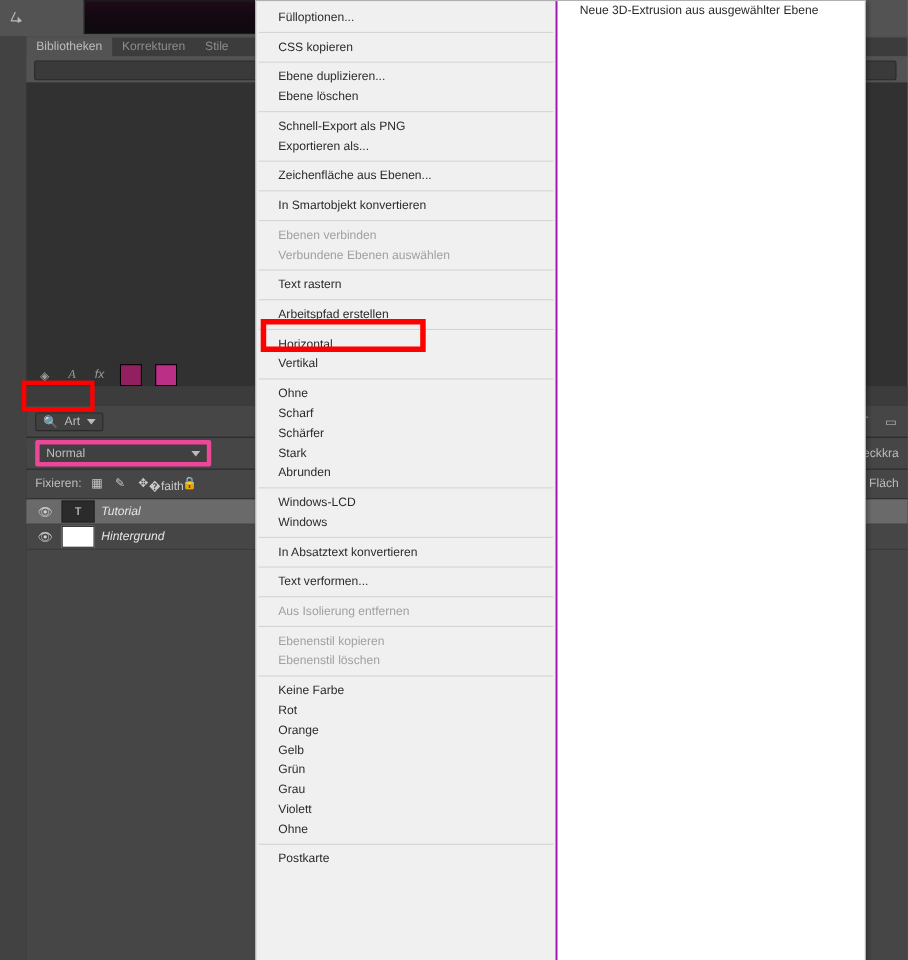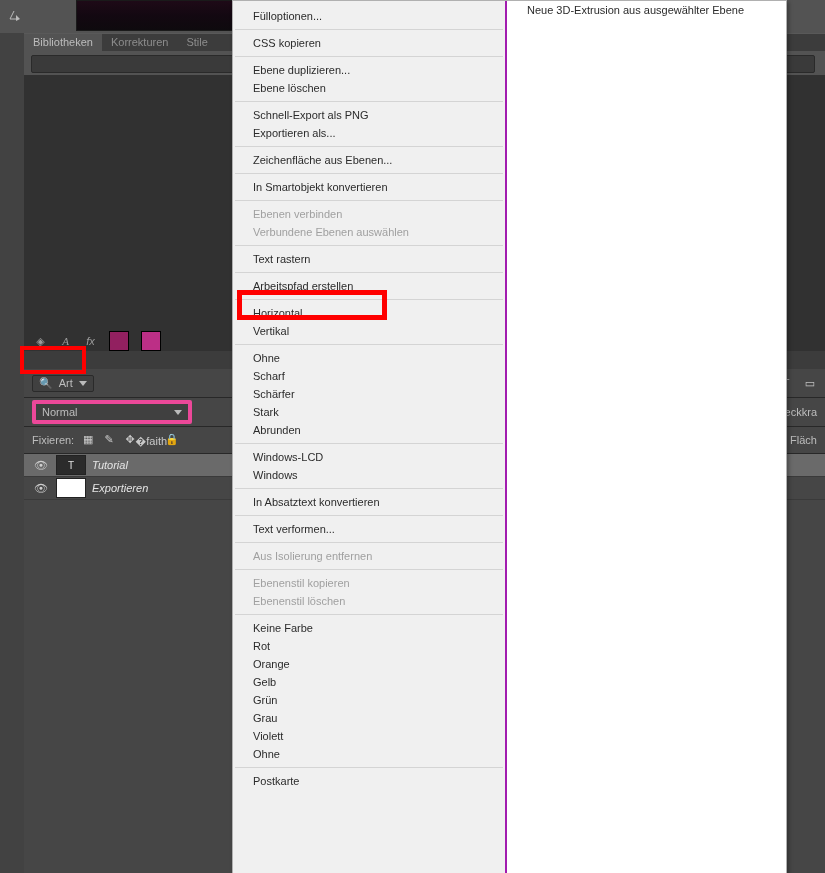--- a/index.html
+++ b/index.html
@@ -163,21 +163,21 @@
 
   <div class="layer-list">
     <div class="layer-row selected">
       <span class="eye">👁</span>
       <span class="thumb">T</span>
       <span class="layer-name">Tutorial</span>
     </div>
     <div class="layer-row">
       <span class="eye">👁</span>
       <span class="thumb white"></span>
-      <span class="layer-name">Exportieren</span>
+      <span class="layer-name">Hintergrund</span>
     </div>
   </div>
 </div>
 
 <div class="layers-highlight"></div>
 
 <div class="context-menu">
   <div class="menu-left" id="menu-left">
       <div class="menu-item">Fülloptionen...</div>
       <div class="menu-sep"></div>

